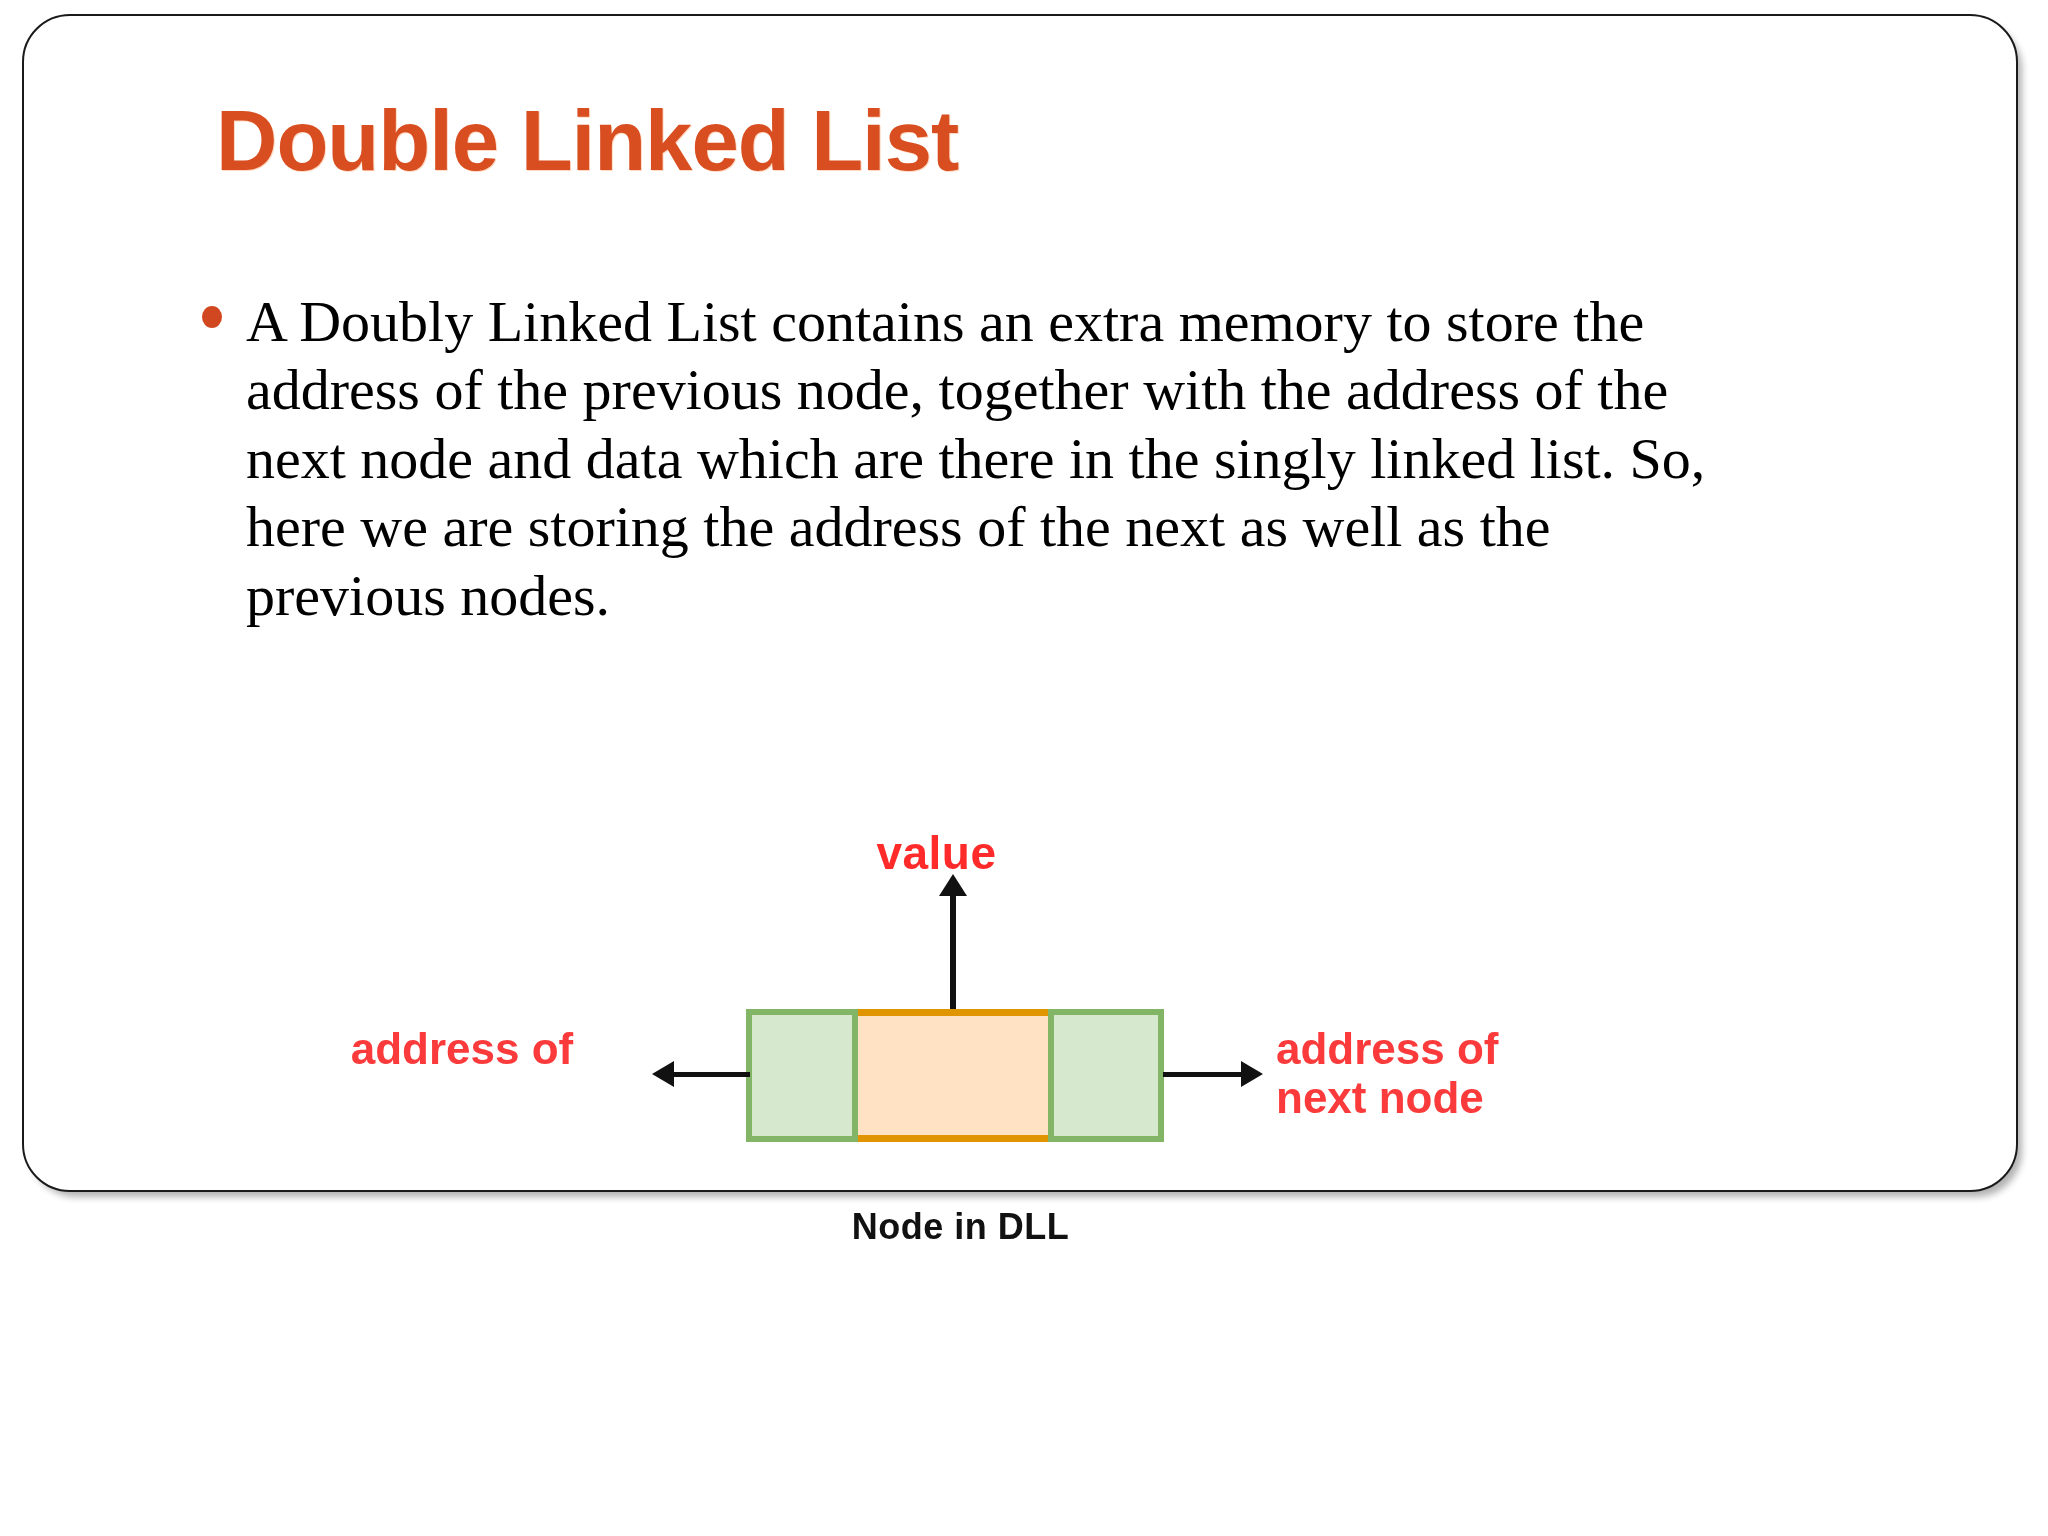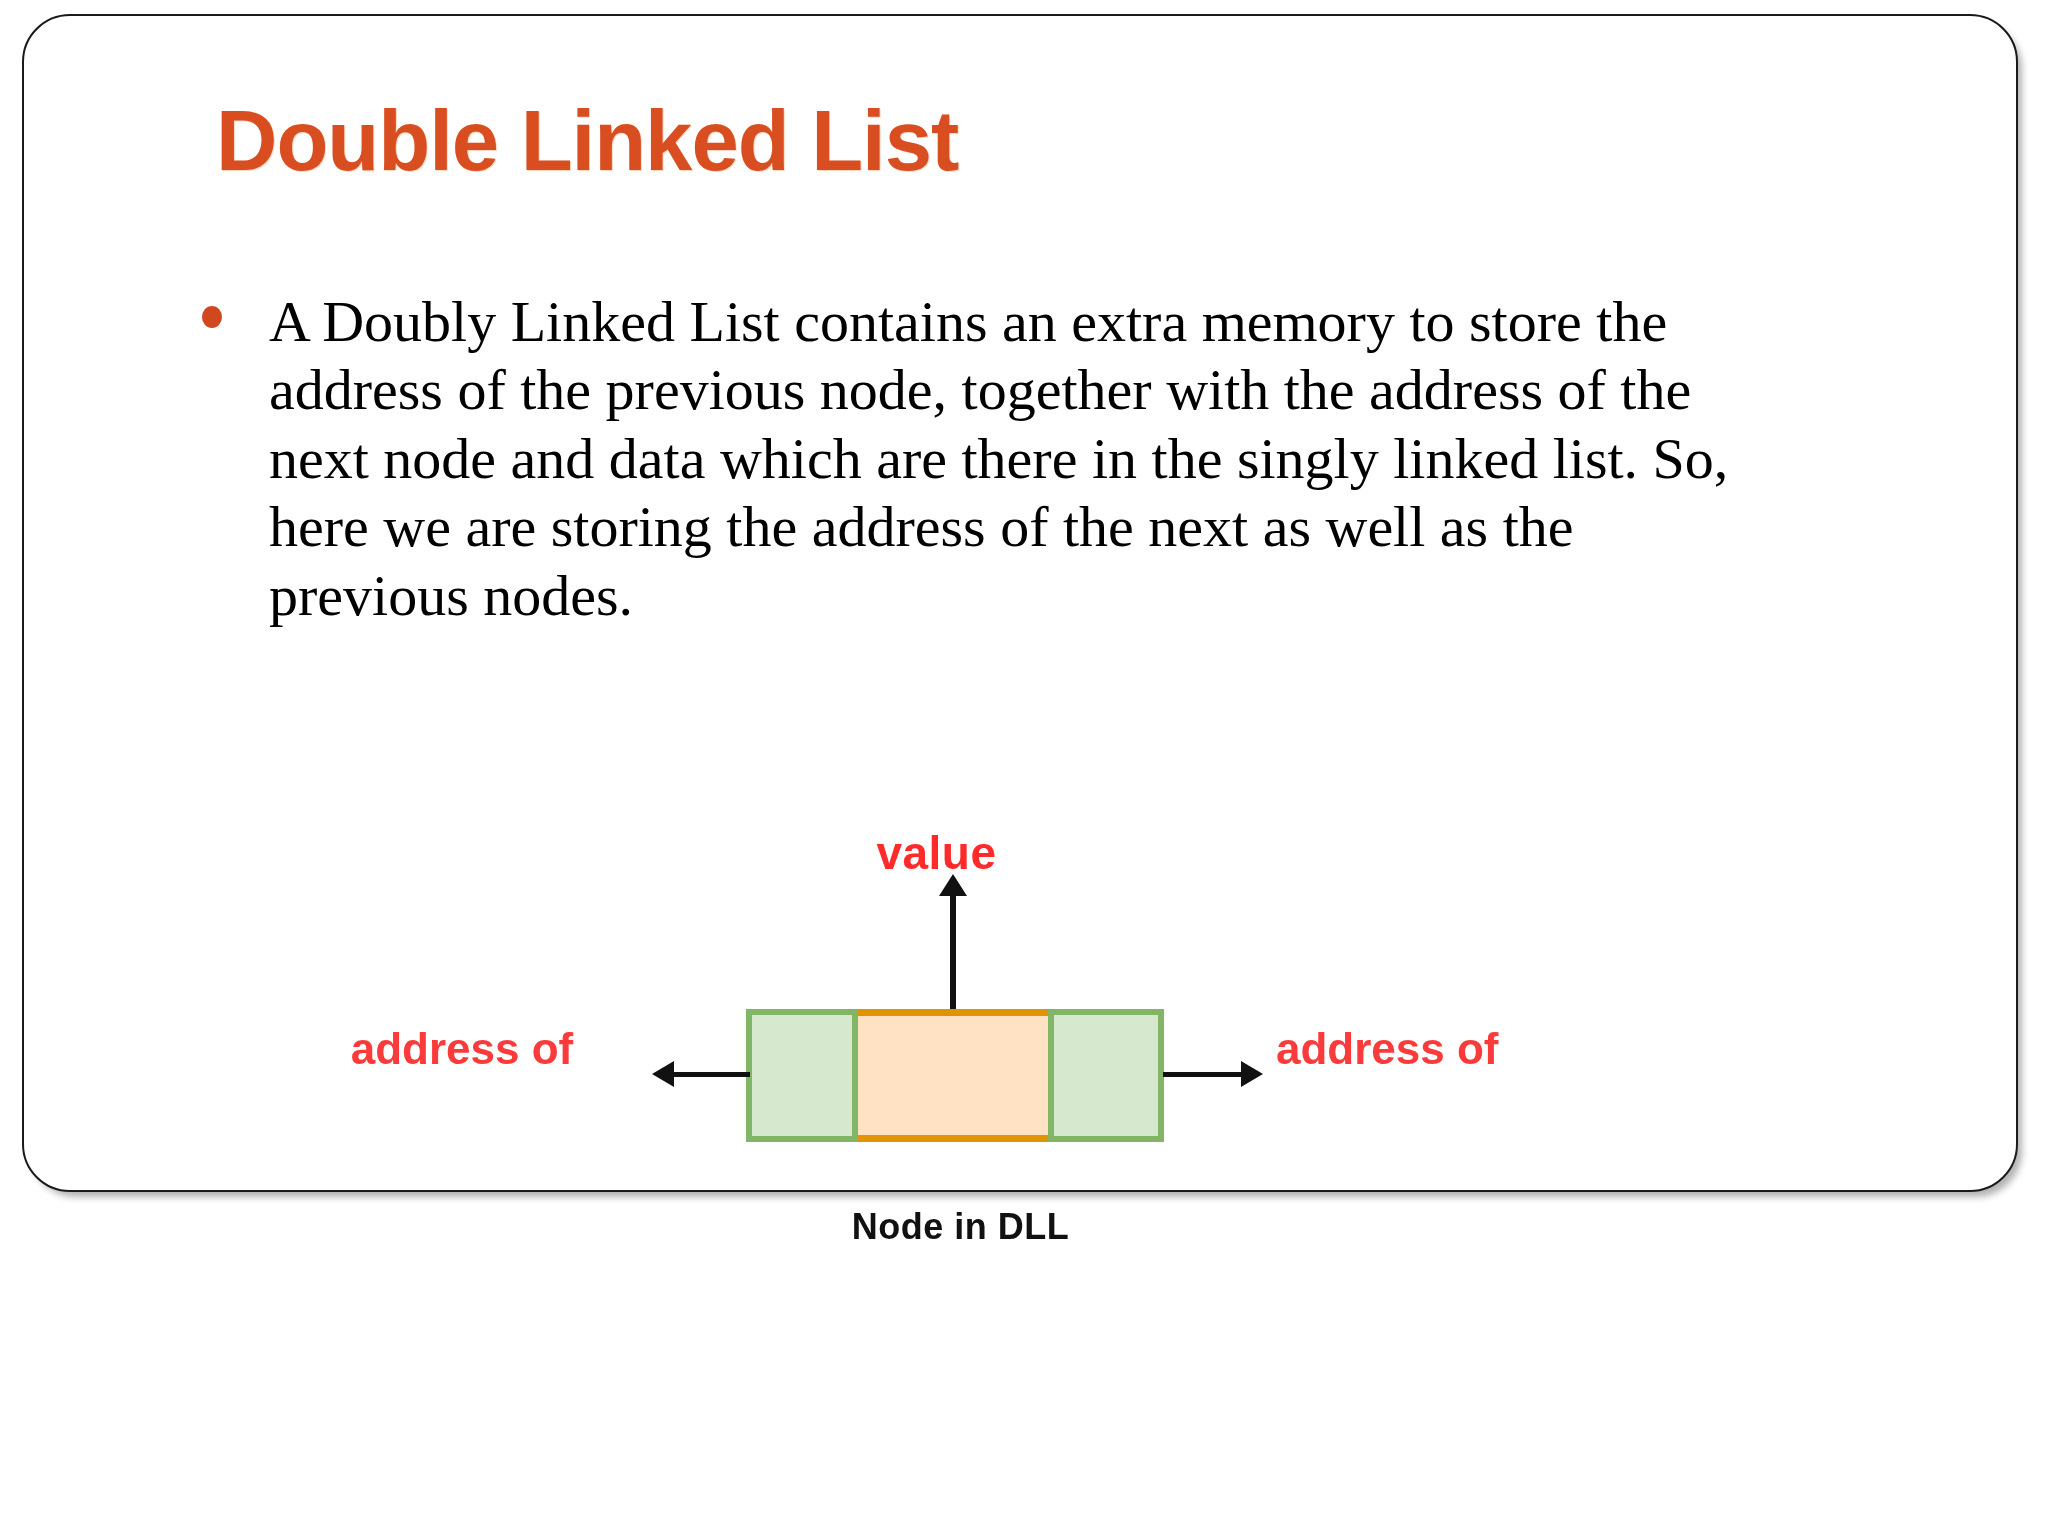--- a/index.html
+++ b/index.html
@@ -44,21 +44,20 @@
   }
 
   
   .bullet-row {
     position: absolute;
     left: 178px;
     top: 272px;
     width: 1580px;
     display: flex;
     align-items: flex-start;
-    gap: 23px;
   }
   .bullet-dot {
     width: 20px;
     height: 22px;
     border-radius: 50%;
     background: #D1471F;
     flex: 0 0 auto;
     margin-top: 18px;
   }
   .bullet-text {
@@ -250,18 +249,19 @@
 
     <div class="arrow-left"></div>
     <div class="arrow-right"></div>
 
     <div class="label-prev">
       <div>address of</div>
     </div>
 
     <div class="label-next">
       <div>address of</div>
+      <div>next node</div>
     </div>
 
     <div class="caption">Node in DLL</div>
 
   </div>
 </div>
 
 </body></html>

